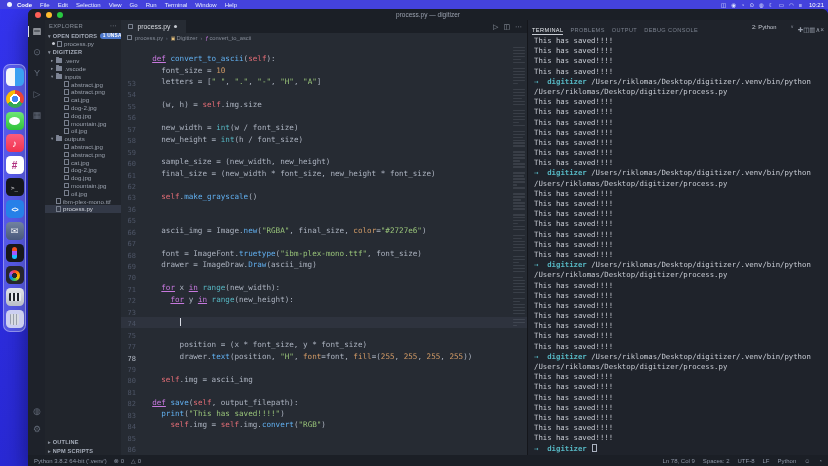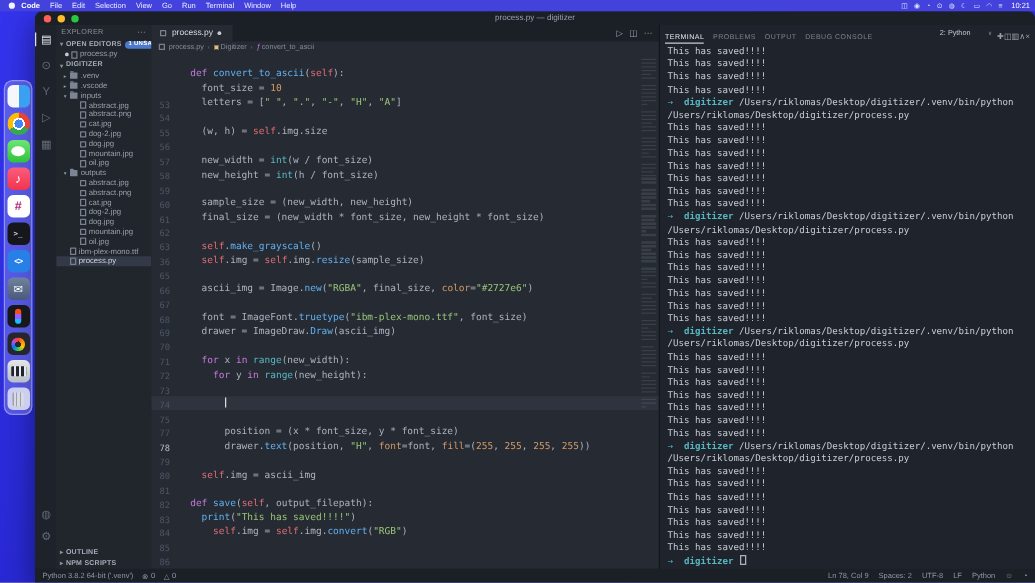--- a/index.html
+++ b/index.html
@@ -99,21 +99,21 @@
   #editor-actions{margin-left:auto;display:flex;align-items:center;gap:5px;padding-right:5px;color:#9aa1ad;font-size:7px;}
   #breadcrumb{height:9px;display:flex;align-items:center;gap:3px;padding-left:6px;font-size:5.8px;color:#858c98;flex:none;}
   #breadcrumb .sep{color:#6b7280;font-size:5px;}
   .bc-class{color:#e5c07b;font-size:5px;} .bc-method{color:#c678dd;font-size:6px;font-style:italic;}
   #code-area{flex:1;position:relative;overflow:hidden;font-family:"DejaVu Sans Mono",monospace;}
   .crow{display:flex;height:11.45px;line-height:11.45px;font-size:7.6px;white-space:pre;}
   .crow.cur{background:rgba(150,170,210,0.07);}
   .gut{width:22px;text-align:right;padding-right:7px;color:#4d5566;flex:none;font-size:7px;margin-top:37px;}
   .crow.cur .gut{color:#b6bcc8;}
   .codetext{white-space:pre;}
-  .c-d{color:var(--c-d);} .c-k{color:var(--c-k);} .c-f{color:var(--c-f);} .c-s{color:var(--c-s);}
+  .c-d{color:var(--c-d);} .c-k{color:var(--c-k);text-decoration:underline;} .c-f{color:var(--c-f);} .c-s{color:var(--c-s);}
   .c-n{color:var(--c-n);} .c-t{color:var(--c-t);} .c-b{color:var(--c-b);} .c-a{color:var(--c-a);}
   .caret{display:inline-block;width:1px;height:8.5px;background:#d8dce4;vertical-align:-1.5px;}
   #minimap{position:absolute;right:1px;top:2px;width:13px;bottom:0;opacity:0.55;}
   #minimap div{height:1.4px;margin-bottom:1.6px;background:rgba(200,210,225,0.22);border-radius:0.5px;}
 
   
   #divider{width:1px;background:#14161b;flex:none;}
   #terminal{width:300px;background:var(--panel-bg);display:flex;flex-direction:column;flex:none;min-width:0;}
   #term-header{height:13px;display:flex;align-items:center;padding:0 4px;flex:none;}
   .term-tab{font-size:5.6px;letter-spacing:.4px;color:#7b828f;margin-right:7px;padding:2px 0 1px;border-bottom:1px solid rgba(0,0,0,0);}
@@ -483,21 +483,21 @@
           <div class="crow"><span class="gut">57</span><span class="codetext"></span></div>
           <div class="crow"><span class="gut">58</span><span class="codetext"><span class="c-d">    (w, h) = </span><span class="c-s">self</span><span class="c-d">.img.size</span></span></div>
           <div class="crow"><span class="gut">59</span><span class="codetext"></span></div>
           <div class="crow"><span class="gut">60</span><span class="codetext"><span class="c-d">    new_width = </span><span class="c-b">int</span><span class="c-d">(w / font_size)</span></span></div>
           <div class="crow"><span class="gut">61</span><span class="codetext"><span class="c-d">    new_height = </span><span class="c-b">int</span><span class="c-d">(h / font_size)</span></span></div>
           <div class="crow"><span class="gut">62</span><span class="codetext"></span></div>
           <div class="crow"><span class="gut">63</span><span class="codetext"><span class="c-d">    sample_size = (new_width, new_height)</span></span></div>
           <div class="crow"><span class="gut">36</span><span class="codetext"><span class="c-d">    final_size = (new_width * font_size, new_height * font_size)</span></span></div>
           <div class="crow"><span class="gut">65</span><span class="codetext"></span></div>
           <div class="crow"><span class="gut">66</span><span class="codetext"><span class="c-d">    </span><span class="c-s">self</span><span class="c-d">.</span><span class="c-f">make_grayscale</span><span class="c-d">()</span></span></div>
-          <div class="crow"><span class="gut">67</span><span class="codetext"><span class="c-d">    </span><span class="c-s">self</span><span class="c-d">.img = </span><span class="c-s">self</span><span class="c-d">.img.</span><span class="c-f">resize</span><span class="c-d">(sample_size)</span></span></div>
+          <div class="crow"><span class="gut">67</span></div>
           <div class="crow"><span class="gut">68</span><span class="codetext"></span></div>
           <div class="crow"><span class="gut">69</span><span class="codetext"><span class="c-d">    ascii_img = Image.</span><span class="c-f">new</span><span class="c-d">(</span><span class="c-t">"RGBA"</span><span class="c-d">, final_size, </span><span class="c-a">color</span><span class="c-d">=</span><span class="c-t">"#2727e6"</span><span class="c-d">)</span></span></div>
           <div class="crow"><span class="gut">70</span><span class="codetext"></span></div>
           <div class="crow"><span class="gut">71</span><span class="codetext"><span class="c-d">    font = ImageFont.</span><span class="c-f">truetype</span><span class="c-d">(</span><span class="c-t">"ibm-plex-mono.ttf"</span><span class="c-d">, font_size)</span></span></div>
           <div class="crow"><span class="gut">72</span><span class="codetext"><span class="c-d">    drawer = ImageDraw.</span><span class="c-f">Draw</span><span class="c-d">(ascii_img)</span></span></div>
           <div class="crow"><span class="gut">73</span><span class="codetext"></span></div>
           <div class="crow"><span class="gut">74</span><span class="codetext"><span class="c-d">    </span><span class="c-k">for</span><span class="c-d"> x </span><span class="c-k">in</span><span class="c-d"> </span><span class="c-b">range</span><span class="c-d">(new_width):</span></span></div>
           <div class="crow"><span class="gut">75</span><span class="codetext"><span class="c-d">      </span><span class="c-k">for</span><span class="c-d"> y </span><span class="c-k">in</span><span class="c-d"> </span><span class="c-b">range</span><span class="c-d">(new_height):</span></span></div>
           <div class="crow"><span class="gut">77</span><span class="codetext"></span></div>
           <div class="crow cur"><span class="gut">78</span><span class="codetext"><span class="c-d">        </span><span class="caret"></span></span></div>

